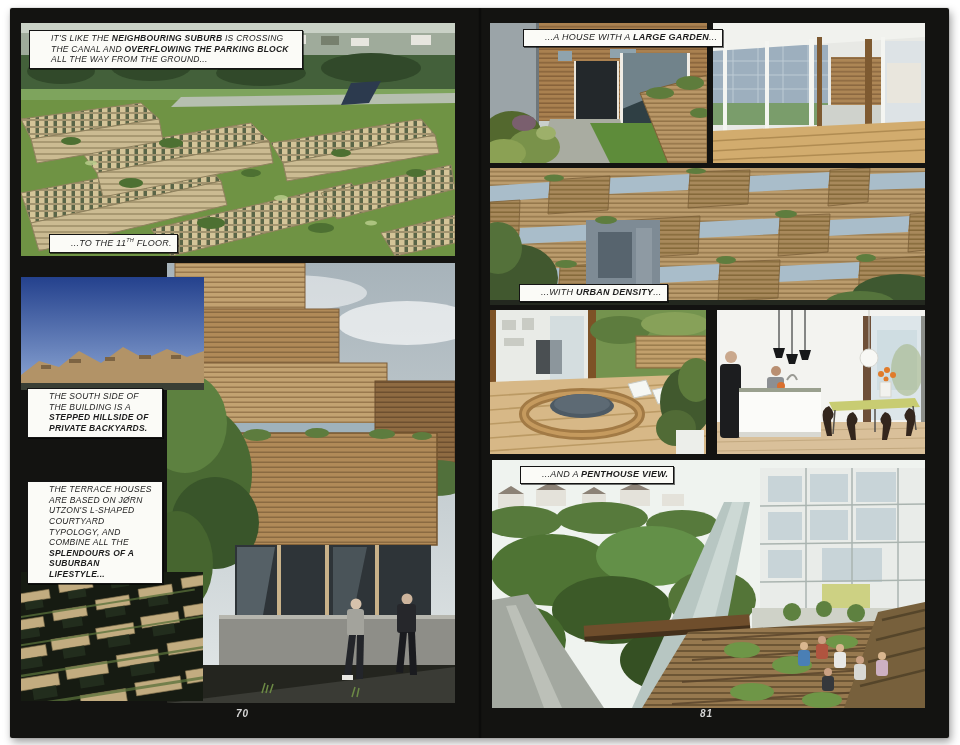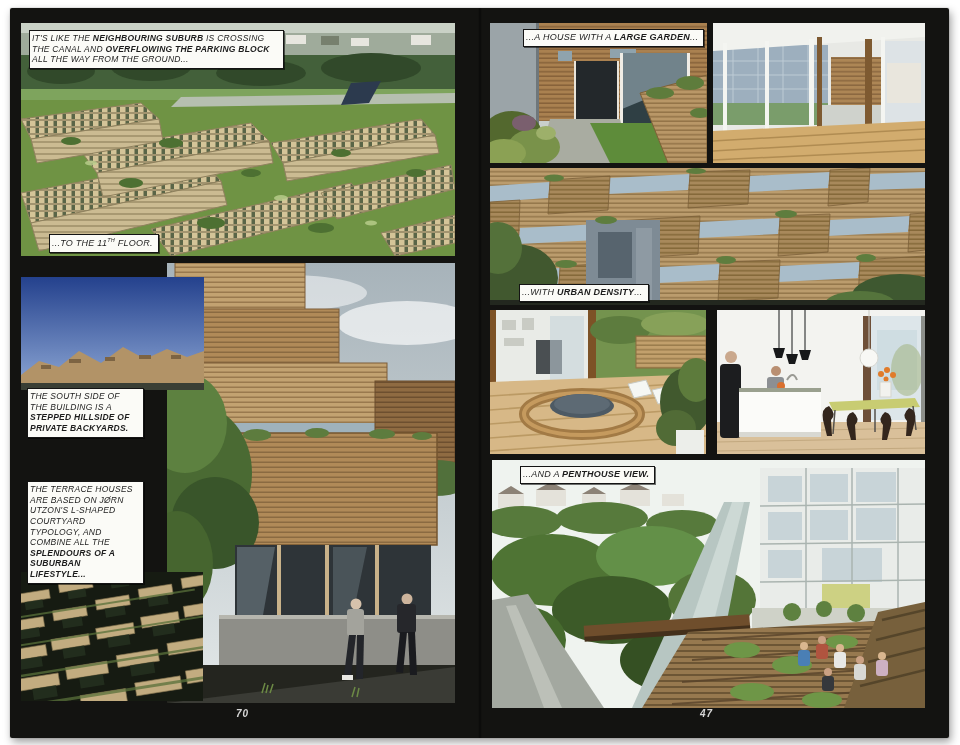--- a/index.html
+++ b/index.html
@@ -20,21 +20,21 @@
     pointer-events:none;
   }
   .ph{position:absolute;overflow:hidden;background:#20211d;}
   .ph svg{display:block;width:100%;height:100%;}
   .caption{
     position:absolute;z-index:10;
     background:var(--caption-bg,#fbfbf7);
     border:1.5px solid var(--caption-border,#141414);
     color:var(--caption-text,#1c1c1c);
     font-style:italic;font-size:8.5px;line-height:1.25;letter-spacing:.25px;
-    padding:2px 5px 3px 2px;text-transform:uppercase;
+    padding:2px 5px 3px 21px;text-transform:uppercase;
     box-shadow:1px 1px 0 rgba(0,0,0,.55);
   }
   .caption .b{font-weight:700;}
   .caption .sup{vertical-align:super;font-size:5.5px;}
   .cap-line{white-space:nowrap;font-size:9px;margin-left:24px;}
   .pageno{
     position:absolute;z-index:10;color:var(--page-number,#d6d6d6);
     font-size:10px;font-style:italic;font-weight:700;letter-spacing:1px;
   }
 </style>
@@ -630,13 +630,13 @@
 <div class="caption" style="left:27px;top:481px;width:108px"><span>THE TERRACE HOUSES ARE BASED ON JØRN UTZON'S L-SHAPED COURTYARD TYPOLOGY, AND COMBINE ALL THE </span><span class="b">SPLENDOURS OF A SUBURBAN LIFESTYLE...</span></div>
 
 <div class="caption cap-line" style="left:499px;top:29px"><span>...A HOUSE WITH A </span><span class="b">LARGE GARDEN</span><span>...</span></div>
 
 <div class="caption cap-line" style="left:495px;top:284px"><span>...WITH </span><span class="b">URBAN DENSITY</span><span>...</span></div>
 
 <div class="caption cap-line" style="left:496px;top:466px"><span>...AND A </span><span class="b">PENTHOUSE VIEW.</span></div>
 
 <div class="pageno" style="left:236px;top:708px">70</div>
 
-<div class="pageno" style="left:700px;top:708px">47</div>
+<div class="pageno" style="left:700px;top:708px">81</div>
 
 </body></html>

